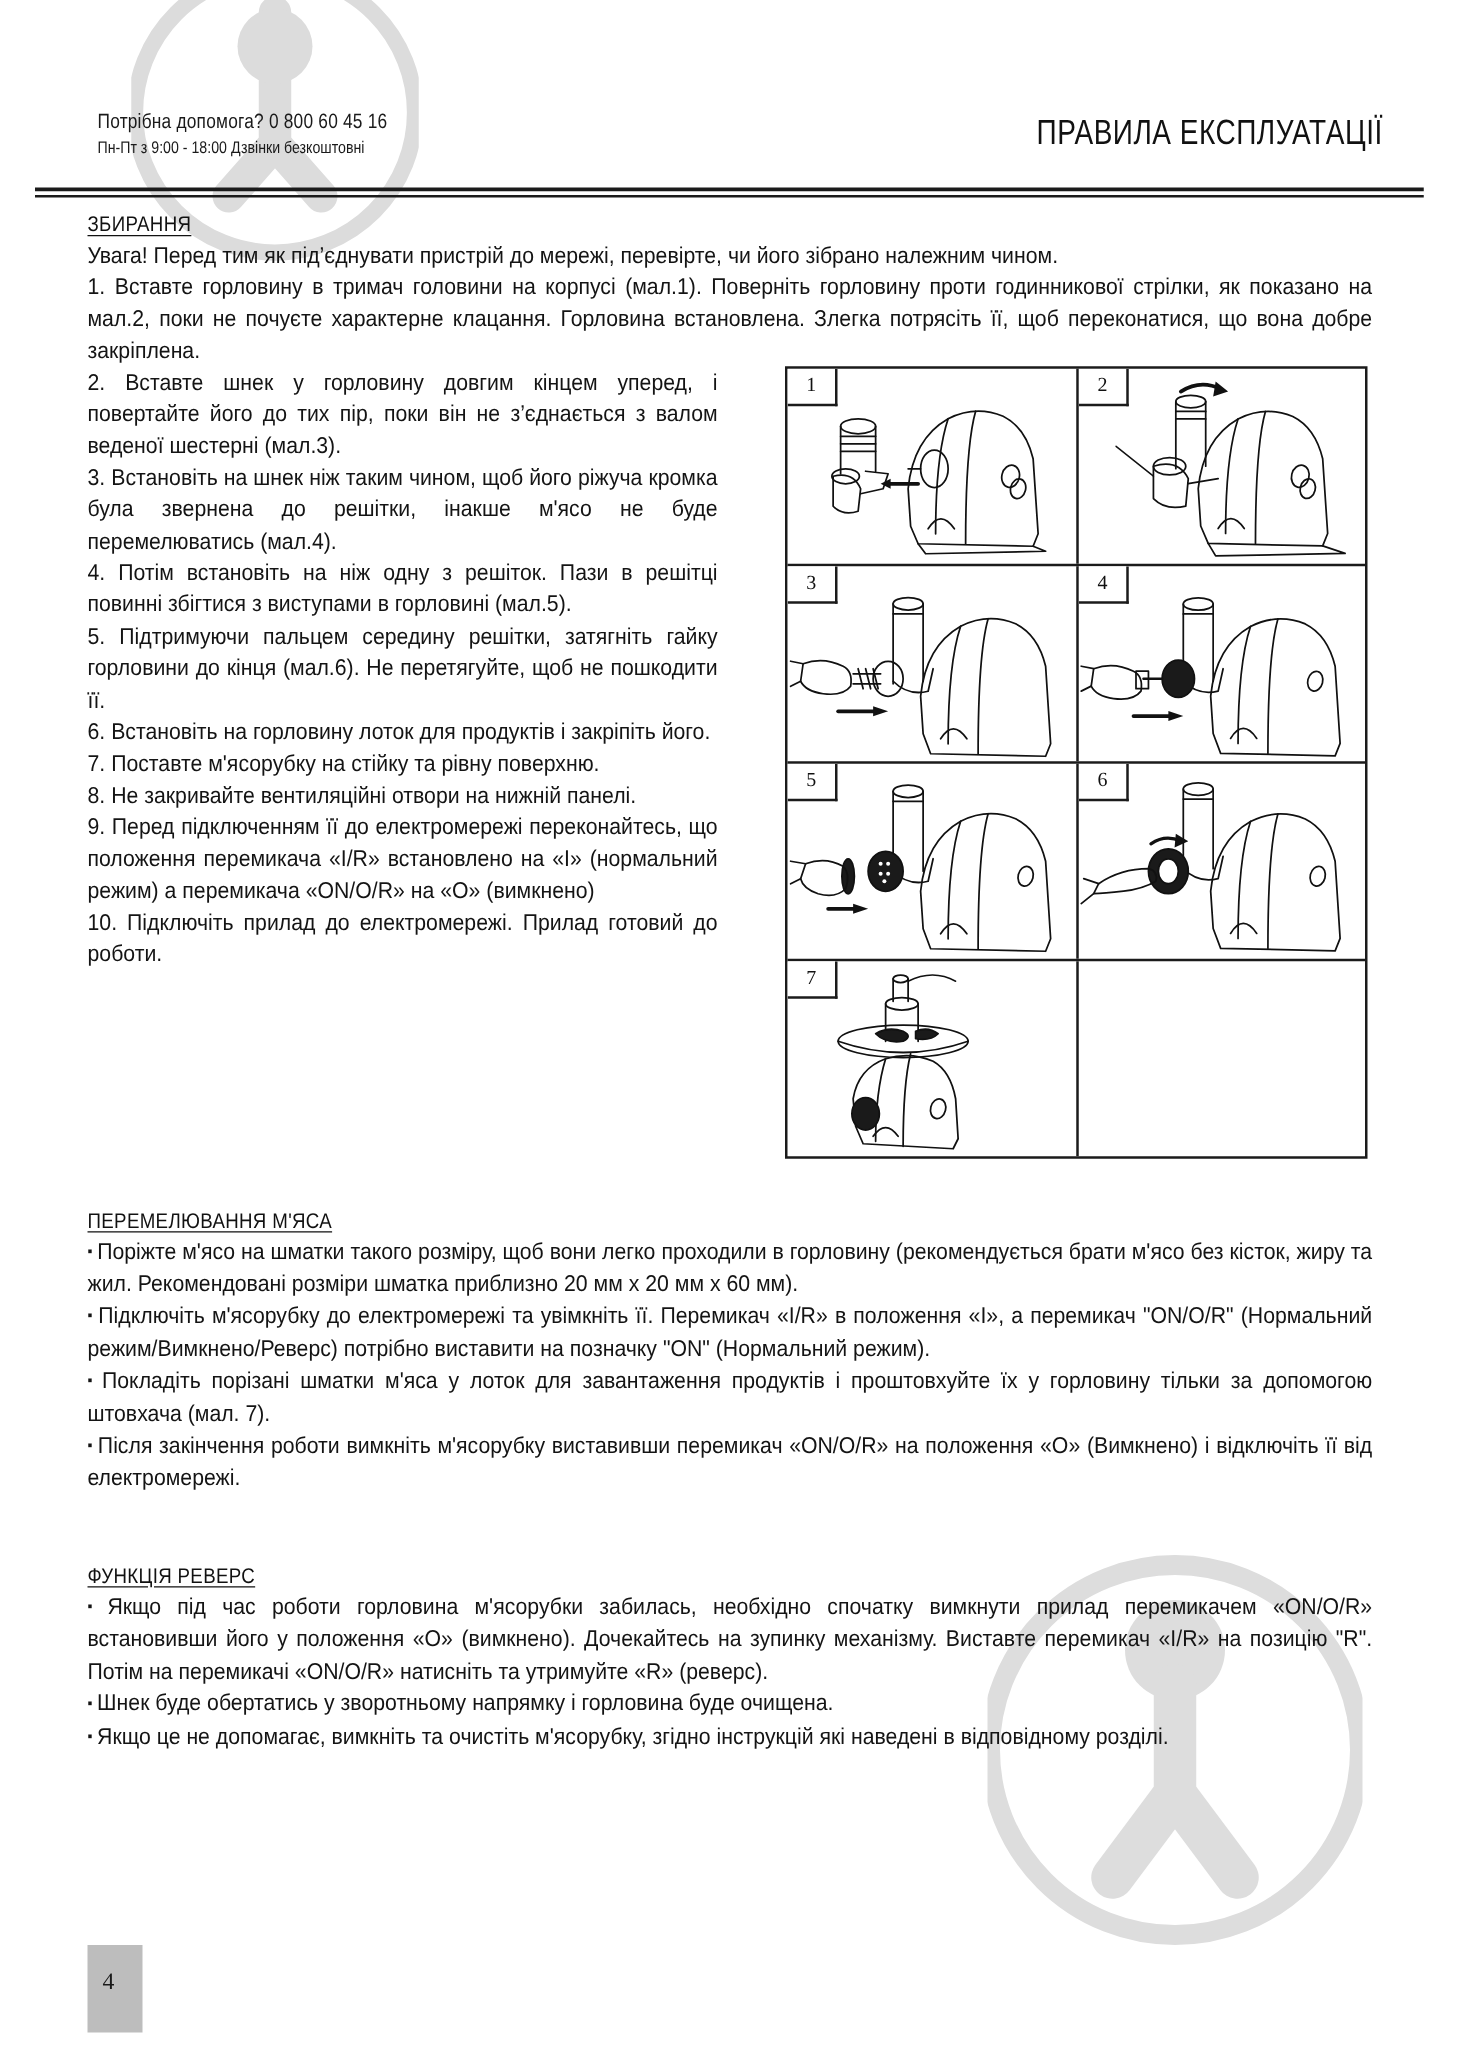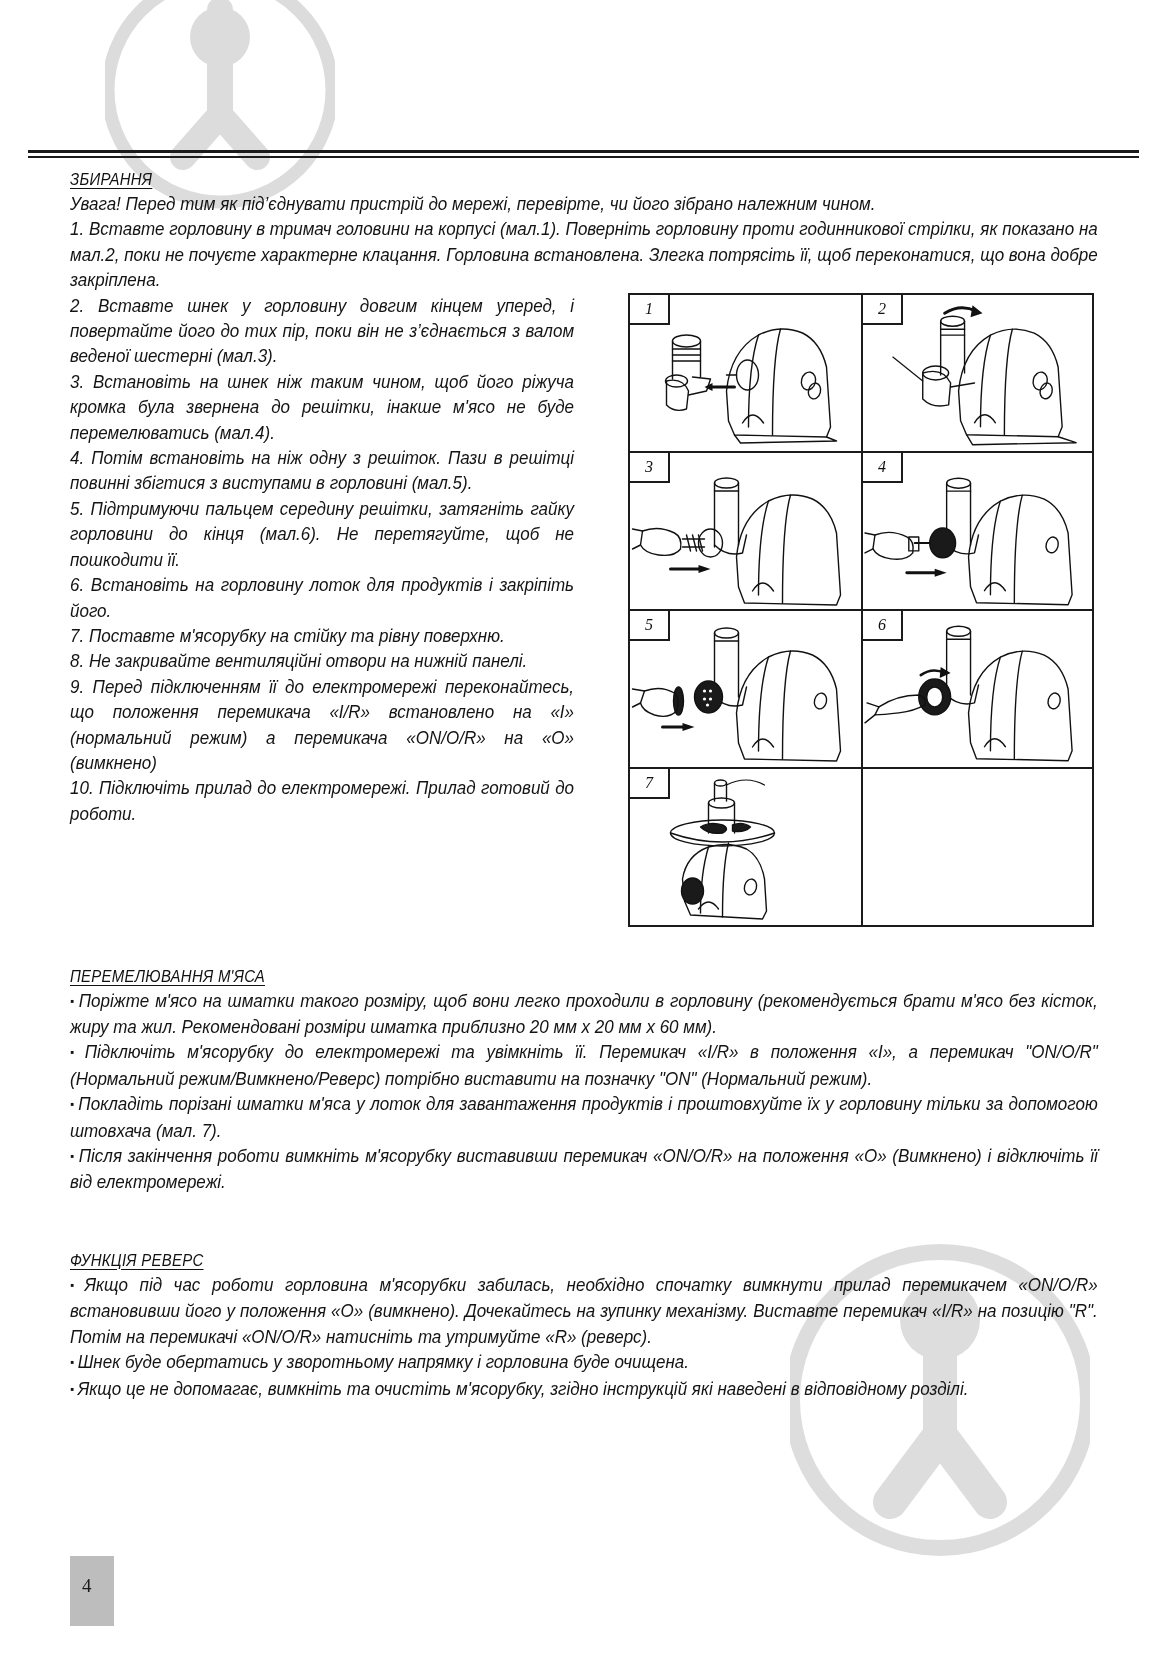--- a/index.html
+++ b/index.html
@@ -45,21 +45,21 @@
   }
 
   .rule-thick{
     position:absolute;left:28px;right:27px;top:150px;height:3px;background:#1b1b1b;
   }
   .rule-thin{
     position:absolute;left:28px;right:27px;top:156px;height:1.5px;background:#1b1b1b;
   }
 
   
-  .content{position:absolute;left:70px;top:170px;width:1028px;font-style:italic;}
+  .content{position:absolute;left:70px;top:170px;width:1028px;}
 
   .sec-head{
     font-size:17px;text-decoration:underline;text-underline-offset:3px;
     letter-spacing:.3px;white-space:nowrap;display:inline-block;
     transform:scaleX(.88);transform-origin:left center;
     margin:0 0 1px 0;
   }
 
   .para{
     font-size:18.3px;line-height:25.4px;margin:0;
@@ -138,20 +138,27 @@
     <circle cx="150" cy="170" r="148" fill="none" stroke="#dddddd" stroke-width="16"></circle>
     <circle cx="150" cy="90" r="40" fill="#dddddd"></circle>
     <path d="M150 118 L150 205 L100 272 M150 205 L200 272" stroke="#dddddd" stroke-width="34" fill="none" stroke-linecap="round" stroke-linejoin="round"></path>
   </svg>
 </div>
 
 <div class="edge-strip"></div>
 
 <div class="page">
 
+  <div class="header">
+    <div class="hdr-left">
+      <div class="hdr-phone">Потрібна  допомога?  0 800 60 45 16</div>
+      <div class="hdr-hours">Пн-Пт з 9:00 - 18:00 Дзвінки безкоштовні</div>
+    </div>
+    <div class="hdr-right">ПРАВИЛА ЕКСПЛУАТАЦІЇ</div>
+  </div>
   <div class="rule-thick"></div>
   <div class="rule-thin"></div>
 
   <div class="content">
 
     <div class="sec-head">ЗБИРАННЯ</div>
 
     <p class="para just">Увага! Перед тим як під’єднувати пристрій до мережі, перевірте, чи його зібрано належним чином.</p>
     <p class="para just">1. Вставте горловину в тримач головини на корпусі (мал.1). Поверніть горловину проти годинникової стрілки, як показано на мал.2, поки не почуєте характерне клацання. Горловина встановлена. Злегка потрясіть її, щоб переконатися, що вона добре закріплена.</p>
 

